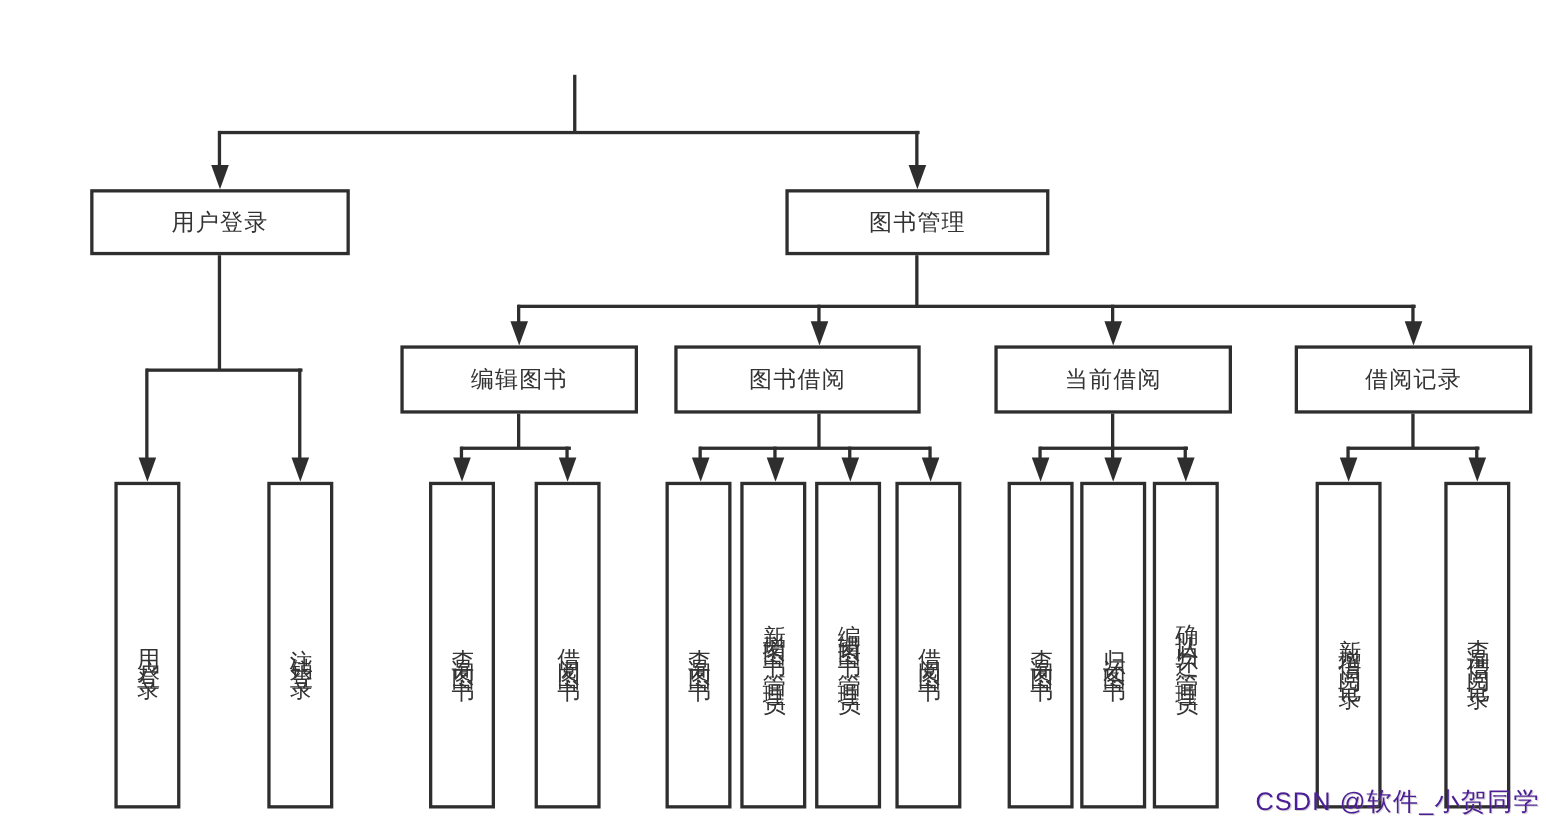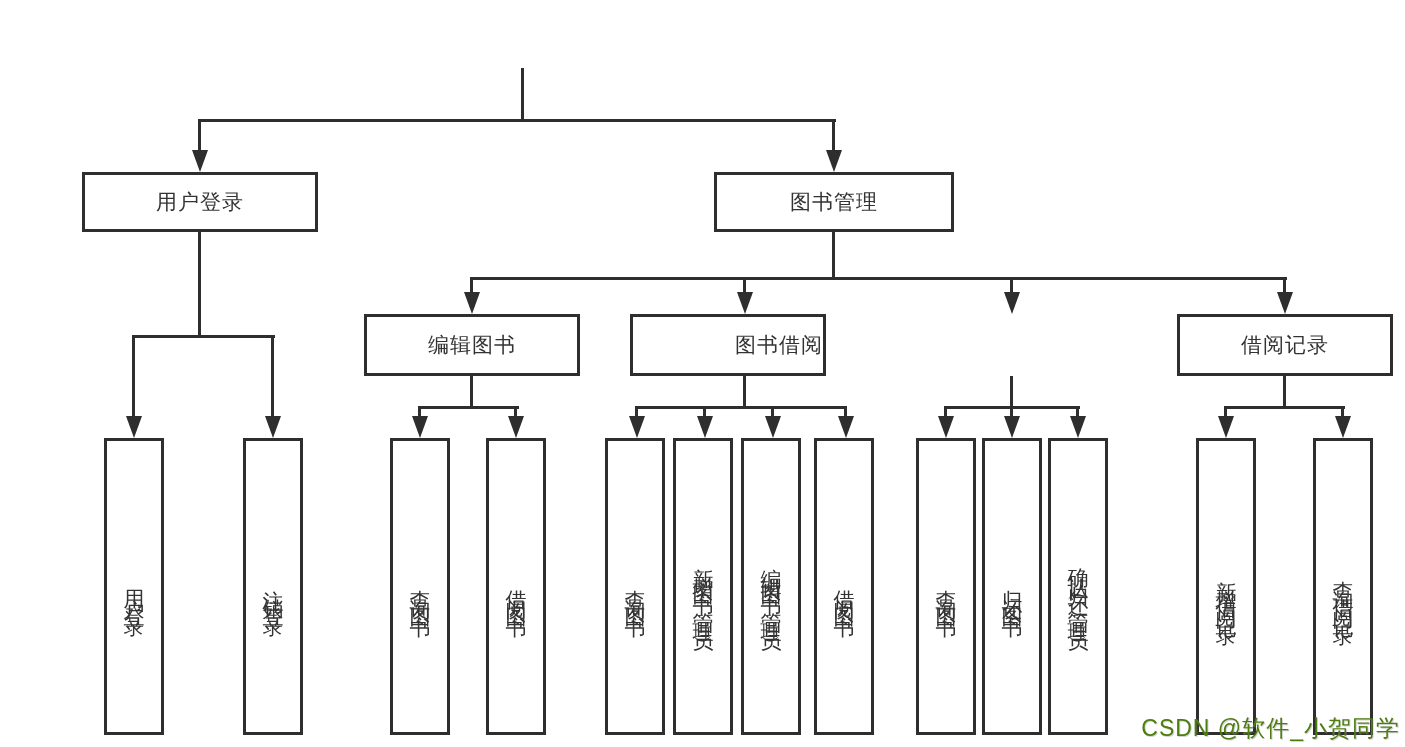--- a/index.html
+++ b/index.html
@@ -35,21 +35,21 @@
   .ahead{
     position:absolute;width:0;height:0;
     border-left:8px solid transparent;
     border-right:8px solid transparent;
     border-top:22px solid #2e2e2e;
   }
   .watermark{
     position:absolute;
     right:5px;bottom:3px;
     font-size:23px;
-    color:#4d7c0f;
+    color:#4c1d95;
     text-shadow:1px 1px 0 rgba(130,130,130,0.35);
     letter-spacing:1px;
     z-index:10;
     white-space:nowrap;
   }
 </style>
 </head>
 <body>
 
 <div class="canvas">
@@ -83,22 +83,25 @@
   <div class="vline" style="left:743px;top:277px;height:18px;"></div>
   <div class="ahead" style="left:737px;top:292px;"></div>
   <div class="vline" style="left:1010px;top:277px;height:18px;"></div>
   <div class="ahead" style="left:1004px;top:292px;"></div>
   <div class="vline" style="left:1283px;top:277px;height:18px;"></div>
   <div class="ahead" style="left:1277px;top:292px;"></div>
 
   <div class="box" style="left:364px;top:314px;width:216px;height:62px;">
     <span class="hlabel">编辑图书</span>
   </div>
-  <div class="box" style="left:630px;top:314px;width:196px;height:62px;justify-content:flex-end;">
+  <div class="box" style="left:613px;top:314px;width:224px;height:62px;">
     <span class="hlabel">图书借阅</span>
+  </div>
+  <div class="box" style="left:904px;top:314px;width:216px;height:62px;">
+    <span class="hlabel">当前借阅</span>
   </div>
   <div class="box" style="left:1177px;top:314px;width:216px;height:62px;text-align:center;">
     <span class="hlabel">借阅记录</span>
   </div>
 
   <div class="vline" style="left:470px;top:376px;height:32px;"></div>
   <div class="hline" style="left:419px;top:406px;width:100px;"></div>
   <div class="vline" style="left:418px;top:406px;height:14px;"></div>
   <div class="ahead" style="left:412px;top:416px;"></div>
   <div class="vline" style="left:514px;top:406px;height:14px;"></div>

